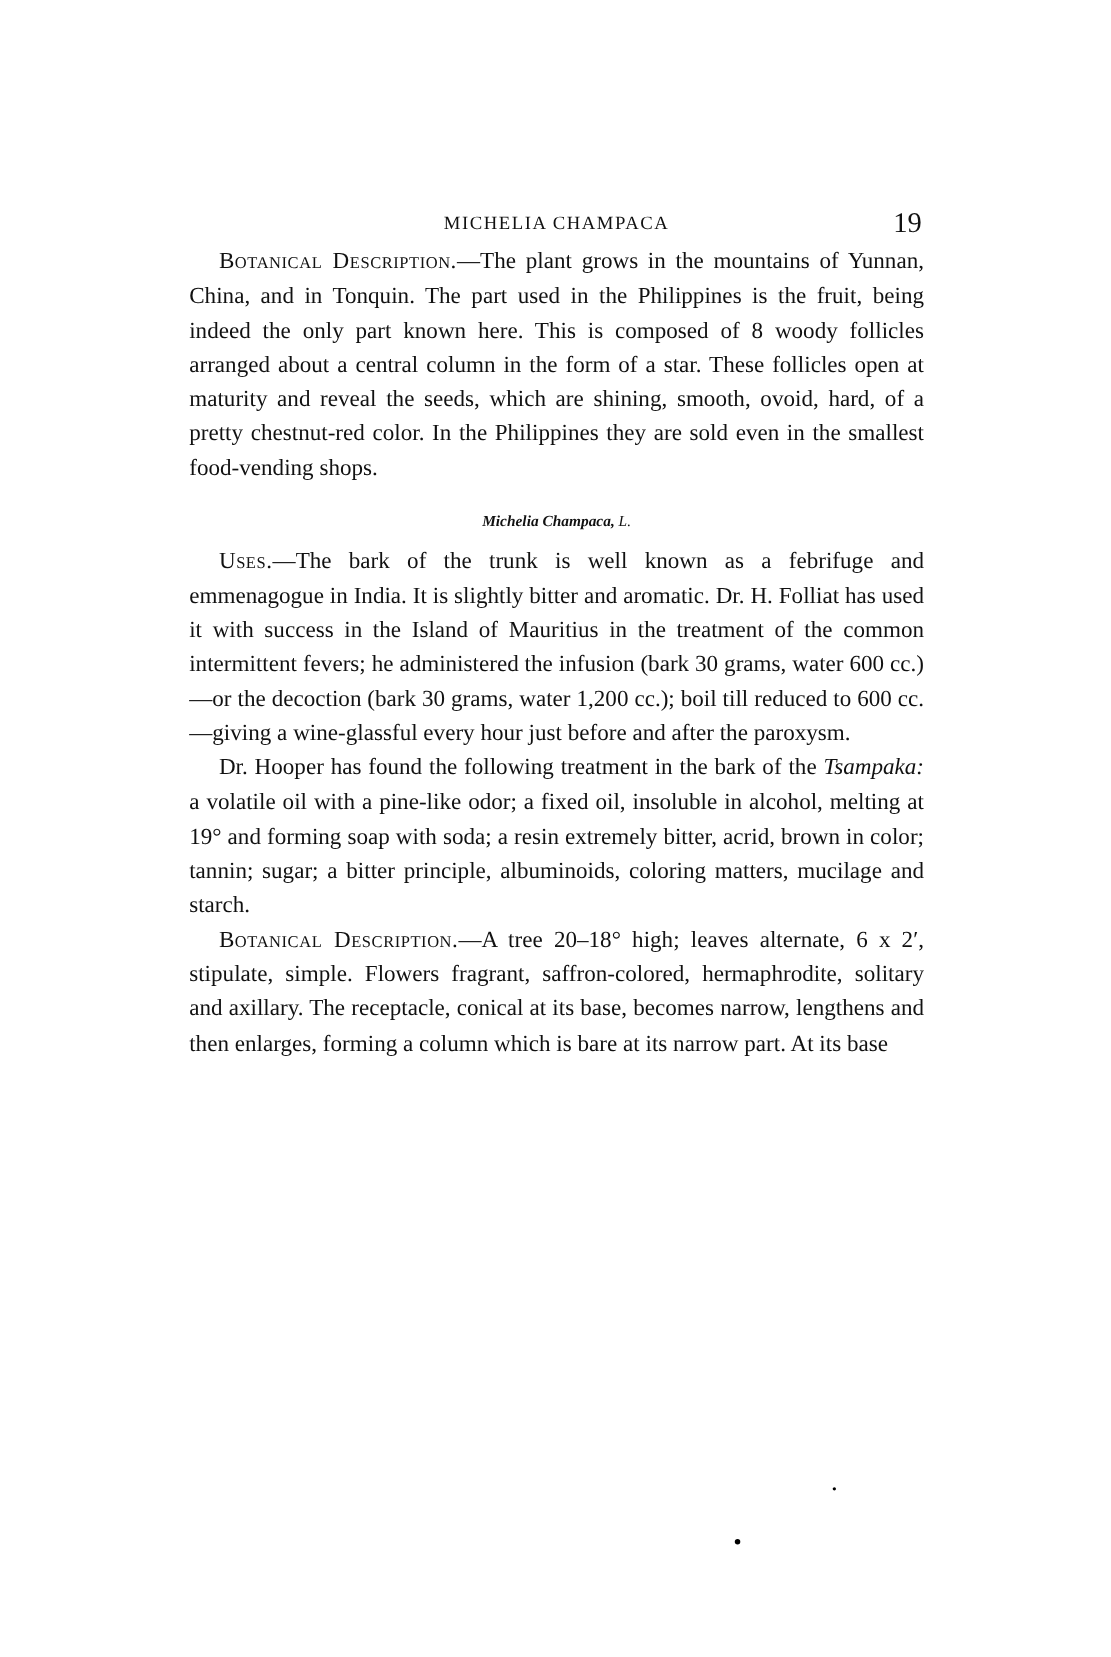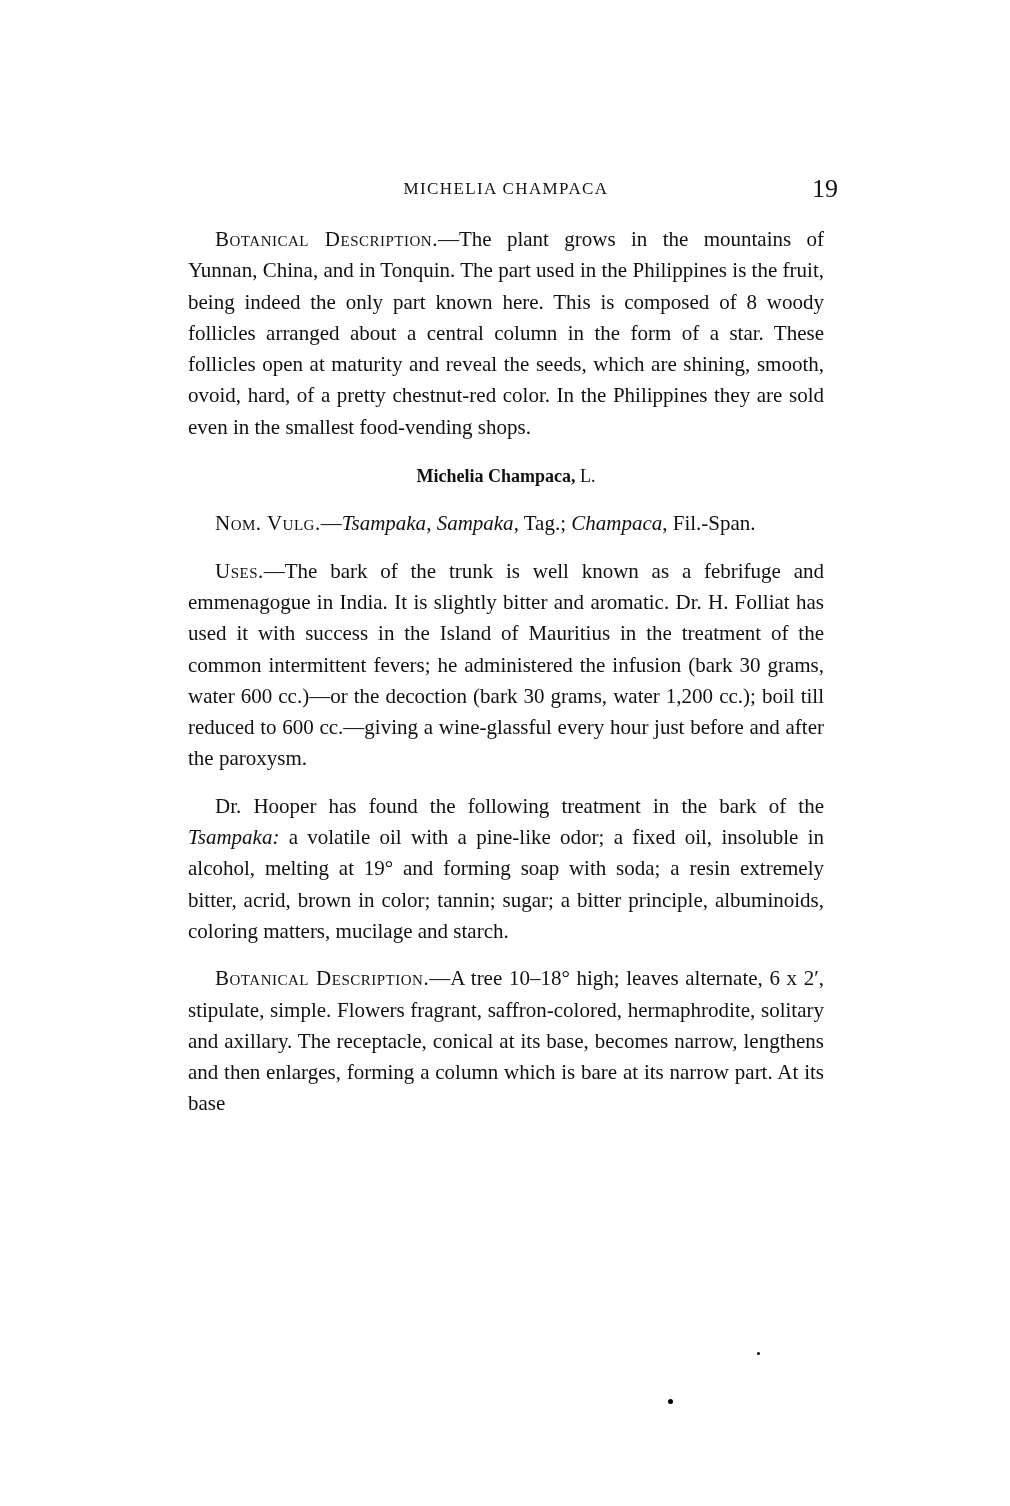--- a/index.html
+++ b/index.html
@@ -1,54 +1,53 @@
 <!DOCTYPE html>
 <html><head>
 <meta charset="utf-8">
 <style>
   html, body { margin: 0; padding: 0; background: #ffffff; }
   body { width: 1010px; height: 1506px; position: relative; overflow: hidden; }
   .page {
-    position: absolute; left: 172px; top: 170px; width: 668px;
+    position: absolute; left: 172px; top: 184px; width: 668px;
     font-family: "Liberation Serif", "DejaVu Serif", serif;
     color: #111111; font-size: 21px; line-height: 31.3px;
   }
   .running-head {
     position: relative; height: 38px; line-height: 38px;
     text-align: center; font-size: 17px; letter-spacing: 1.4px;
   }
   .running-head .pnum {
     position: absolute; right: 2px; top: 0; font-size: 26px; letter-spacing: 0;
   }
-  .para { margin: 16px; text-align: justify; text-indent: 27px; }
+  .para { margin: 0; text-align: justify; text-indent: 27px; }
   .sc { font-variant: small-caps; letter-spacing: 0.5px; }
   .heading {
-    text-align: center; font-weight: bold; margin: 18px 0 4px 0; font-size: 18px;
+    text-align: center; font-weight: bold; margin: 18px 0 4px 0; font-size: 14px; font-style: italic;
   }
   .heading .auth { font-weight: normal; }
   i { font-style: italic; }
   .speck { position: absolute; background: #000; border-radius: 50%; }
 </style>
 </head>
 <body>
 
 <div class="page">
   <div class="running-head">
     <span>MICHELIA CHAMPACA</span>
     <span class="pnum">19</span>
   </div>
 
   <p class="para"><span class="sc">Botanical Description.</span><span>—The plant grows in the mountains of Yunnan, China, and in Tonquin. The part used in the Philippines is the fruit, being indeed the only part known here. This is composed of 8 woody follicles arranged about a central column in the form of a star. These follicles open at maturity and reveal the seeds, which are shining, smooth, ovoid, hard, of a pretty chestnut-red color. In the Philippines they are sold even in the smallest food-vending shops.</span></p>
 
   <div class="heading"><span>Michelia Champaca,</span> <span class="auth">L.</span></div>
 
-  <p class="para"><span class="sc">Nom. Vulg.</span><span>—</span><i>Tsampaka</i><span>, </span><i>Sampaka</i><span>, Tag.; </span><i>Champaca</i><span>, Fil.-Span.</span></p>
 
   <p class="para"><span class="sc">Uses.</span><span>—The bark of the trunk is well known as a febrifuge and emmenagogue in India. It is slightly bitter and aromatic. Dr. H. Folliat has used it with success in the Island of Mauritius in the treatment of the common intermittent fevers; he administered the infusion (bark 30 grams, water 600 cc.)—or the decoction (bark 30 grams, water 1,200 cc.); boil till reduced to 600 cc.—giving a wine-glassful every hour just before and after the paroxysm.</span></p>
 
 
   <p class="para"><span>Dr. Hooper has found the following treatment in the bark of the </span><i>Tsampaka:</i><span> a volatile oil with a pine-like odor; a fixed oil, insoluble in alcohol, melting at 19° and forming soap with soda; a resin extremely bitter, acrid, brown in color; tannin; sugar; a bitter principle, albuminoids, coloring matters, mucilage and starch.</span></p>
 
-  <p class="para"><span class="sc">Botanical Description.</span><span>—A tree 10–18° high; leaves alternate, 6 x 2′, stipulate, simple. Flowers fragrant, saffron-colored, hermaphrodite, solitary and axillary. The receptacle, conical at its base, becomes narrow, lengthens and then enlarges, forming a column which is bare at its narrow part. At its base</span></p>
+  <p class="para"><span class="sc">Botanical Description.</span><span>—A tree 20–18° high; leaves alternate, 6 x 2′, stipulate, simple. Flowers fragrant, saffron-colored, hermaphrodite, solitary and axillary. The receptacle, conical at its base, becomes narrow, lengthens and then enlarges, forming a column which is bare at its narrow part. At its base</span></p>
 </div>
 
 <div class="speck" style="left:757px;top:1352px;width:3px;height:3px;"></div>
 <div class="speck" style="left:668px;top:1399px;width:5px;height:5px;"></div>
 
 </body></html>

